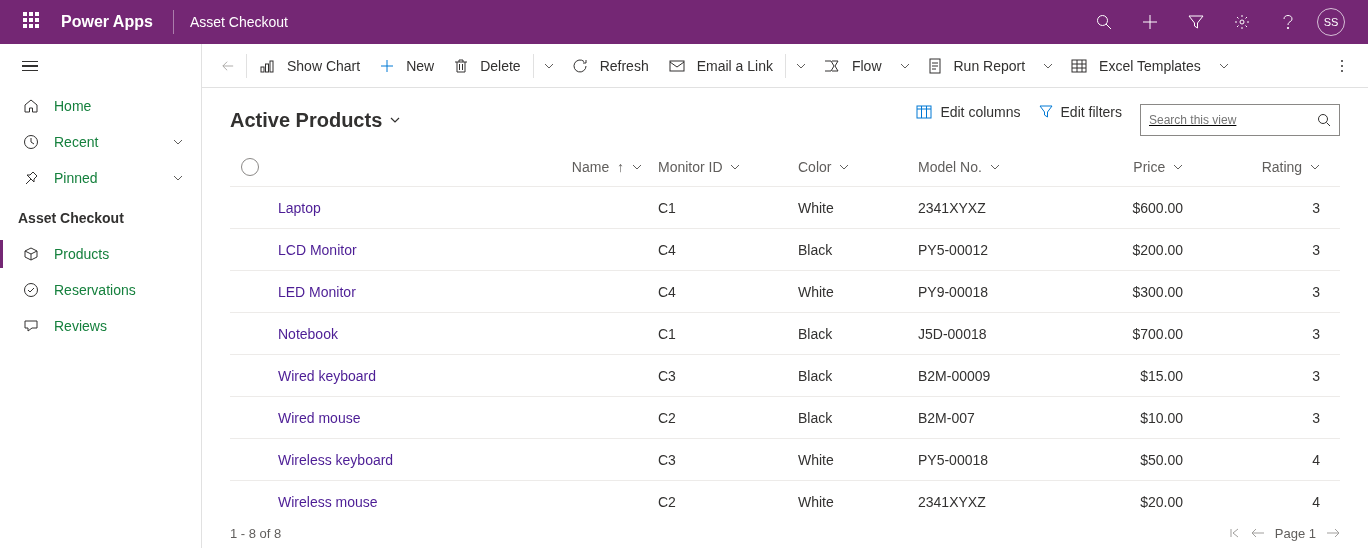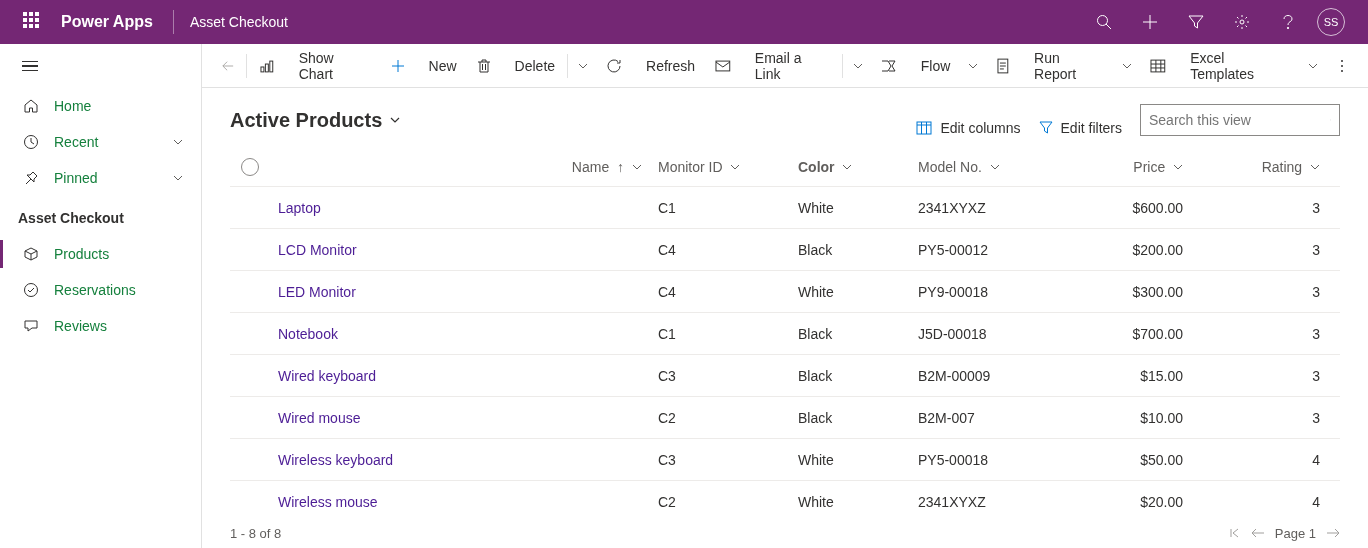--- a/index.html
+++ b/index.html
@@ -23,46 +23,46 @@
     .hamburger-lines span { width: 16px; height: 1.5px; background: #323130; display: block; }
     .nav-item { height: 36px; display: flex; align-items: center; padding-left: 22px; cursor: pointer; font-size: 14px; color: #15803d; position: relative; }
     .nav-item.selected { background: #fff; }
     .nav-item.selected::before { content: ""; position: absolute; left: 0; top: 4px; bottom: 4px; width: 3px; background: #742774; }
     .nav-icon { width: 18px; height: 18px; margin-right: 14px; display: flex; align-items: center; justify-content: center; flex-shrink: 0; }
     .nav-item .chev { margin-left: auto; margin-right: 18px; }
     .section-header { font-size: 14px; font-weight: 600; color: #323130; padding: 14px 18px 10px 18px; }
     
     .content { flex: 1; display: flex; flex-direction: column; min-width: 0; }
     .cmd-bar { height: 44px; border-bottom: 1px solid #e1e1e1; display: flex; align-items: center; padding: 0 10px; gap: 0; }
-    .cmd-btn { height: 28px; display: flex; align-items: center; padding: 0 10px; font-size: 14px; color: #323130; cursor: pointer; gap: 24px; }
+    .cmd-btn { height: 28px; display: flex; align-items: center; padding: 0 10px; font-size: 14px; color: #323130; cursor: pointer; gap: 12px; }
     .cmd-sep { width: 1px; height: 24px; background: #e1e1e1; margin: 0 2px; }
     .cmd-chev { padding: 0 8px; height: 44px; display: flex; align-items: center; cursor: pointer; }
     .back-btn { width: 32px; display: flex; justify-content: center; }
     .more-btn { margin-left: auto; width: 32px; justify-content: center; }
     
     .view-header { display: flex; align-items: center; padding: 16px 28px 12px 28px; }
     .view-title { font-size: 20px; font-weight: 600; color: #323130; display: flex; align-items: center; gap: 8px; cursor: pointer; }
-    .view-header-right { margin-left: auto; display: flex; align-items: flex-end; gap: 18px; }
+    .view-header-right { margin-left: auto; display: flex; align-items: flex-start; gap: 18px; }
     .header-action { display: flex; align-items: center; gap: 8px; font-size: 14px; color: #323130; cursor: pointer; }
     .search-box { width: 200px; height: 32px; border: 1px solid #8a8886; display: flex; align-items: center; padding: 0 8px; }
-    .search-box input { border: none; outline: none; flex: 1; font-size: 14px; }
+    .search-box input { border: none; outline: none; flex: 1; font-size: 12px; text-decoration: underline; }
     
     .grid-wrap { flex: 1; padding: 0 28px; overflow: auto; }
     table { width: 100%; border-collapse: collapse; font-size: 14px; }
     thead th { text-align: left; font-weight: 400; color: #605e5c; padding: 10px 8px; white-space: nowrap; }
     thead th.sortable { cursor: pointer; }
     tbody tr { border-top: 1px solid #edebe9; height: 42px; }
     tbody td { padding: 0 8px; color: #323130; }
     tbody td.link a { color: #4c1d95; text-decoration: none; cursor: pointer; }
     .radio-cell { width: 40px; text-align: center; }
     .radio-circle { width: 18px; height: 18px; border: 1px solid #8a8886; border-radius: 50%; margin: 0 auto; cursor: pointer; }
     th .arrow { margin: 0 4px; }
     .col-name { width: 380px; text-align: right; }
     .col-cat { width: 140px; }
-    .col-color { width: 120px; font-weight: bold; }
+    .col-color { width: 120px; }
     .col-model { width: 200px; }
     .col-price { text-align: right; padding-right: 60px !important; }
     .col-rating { text-align: right; padding-right: 20px !important; }
     
     .footer { height: 30px; padding: 0 28px; display: flex; align-items: center; font-size: 13px; color: #605e5c; }
     .footer-right { margin-left: auto; display: flex; align-items: center; gap: 10px; }
     .pager-btn { cursor: pointer; display: flex; align-items: center; }
     
     svg { display: block; }
     .chev-down { width: 10px; height: 10px; }

